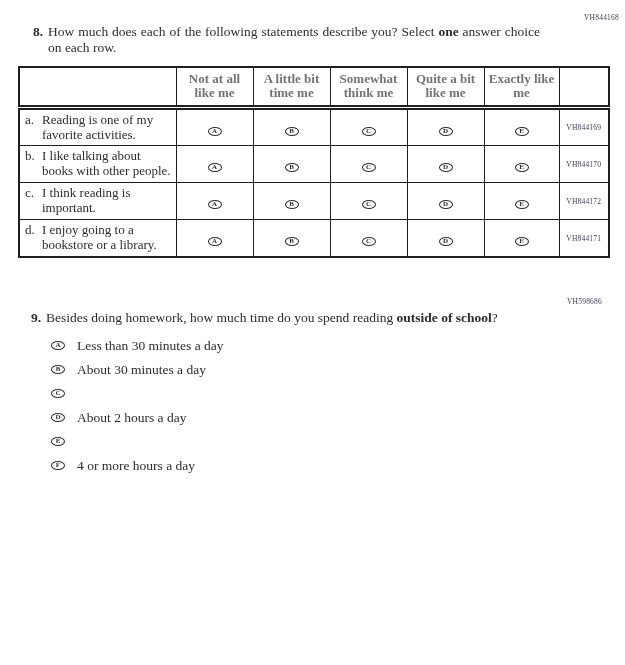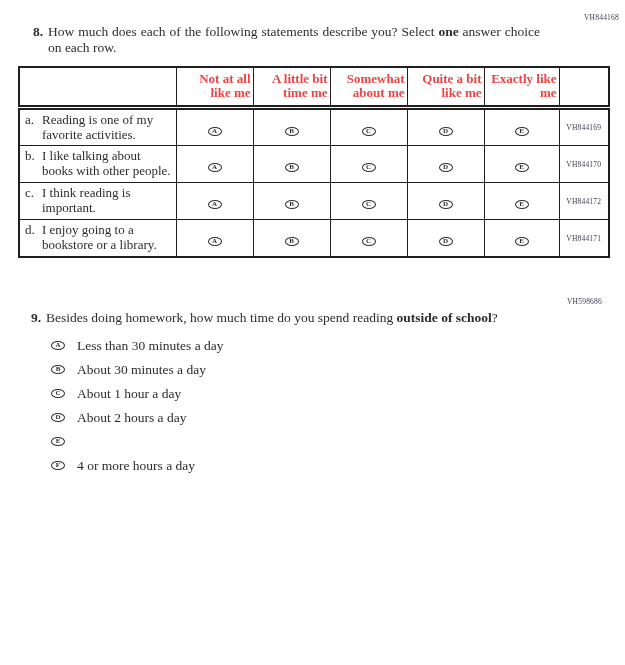--- a/index.html
+++ b/index.html
@@ -52,24 +52,24 @@
     table-layout: fixed;
     border: 2px solid #1f1f1f;
   }
   table.matrix th, table.matrix td {
     border: 1.5px solid #1f1f1f;
   }
   table.matrix th {
     border-bottom: 5px double #1f1f1f;
     font-size: 13px;
     font-weight: bold;
-    color: #ef4444;
+    color: #737373;
     line-height: 1.1;
     padding: 4px 2px;
-    text-align: right;
+    text-align: center;
     vertical-align: middle;
   }
   td.stmt {
     font-size: 13px;
     line-height: 1.15;
     padding: 3px 4px 3px 5px;
     vertical-align: middle;
   }
   .stmt-inner { display: flex; gap: 5px; }
   .row-letter { flex: 0 0 12px; }
@@ -138,21 +138,21 @@
         <col style="width:77px">
         <col style="width:77px">
         <col style="width:75px">
         <col style="width:50px">
     </colgroup>
     <thead>
       <tr>
         <th></th>
         <th>Not at all like me</th>
         <th>A little bit time me</th>
-        <th>Somewhat about me</th>
+        <th>Somewhat think me</th>
         <th>Quite a bit like me</th>
         <th>Exactly like me</th>
         <th></th>
       </tr>
     </thead>
     <tbody>
       <tr>
         <td class="stmt">
           <span class="stmt-inner">
               <span class="row-letter">a.</span>
@@ -268,21 +268,20 @@
     <div class="choice-row">
       <span class="oval">
           <span>B</span>
         </span>
       <span>About 30 minutes a day</span>
     </div>
     <div class="choice-row">
       <span class="oval">
           <span>C</span>
         </span>
-      <span>About 1 hour a day</span>
     </div>
     <div class="choice-row">
       <span class="oval">
           <span>D</span>
         </span>
       <span>About 2 hours a day</span>
     </div>
     <div class="choice-row">
       <span class="oval">
           <span>E</span>

